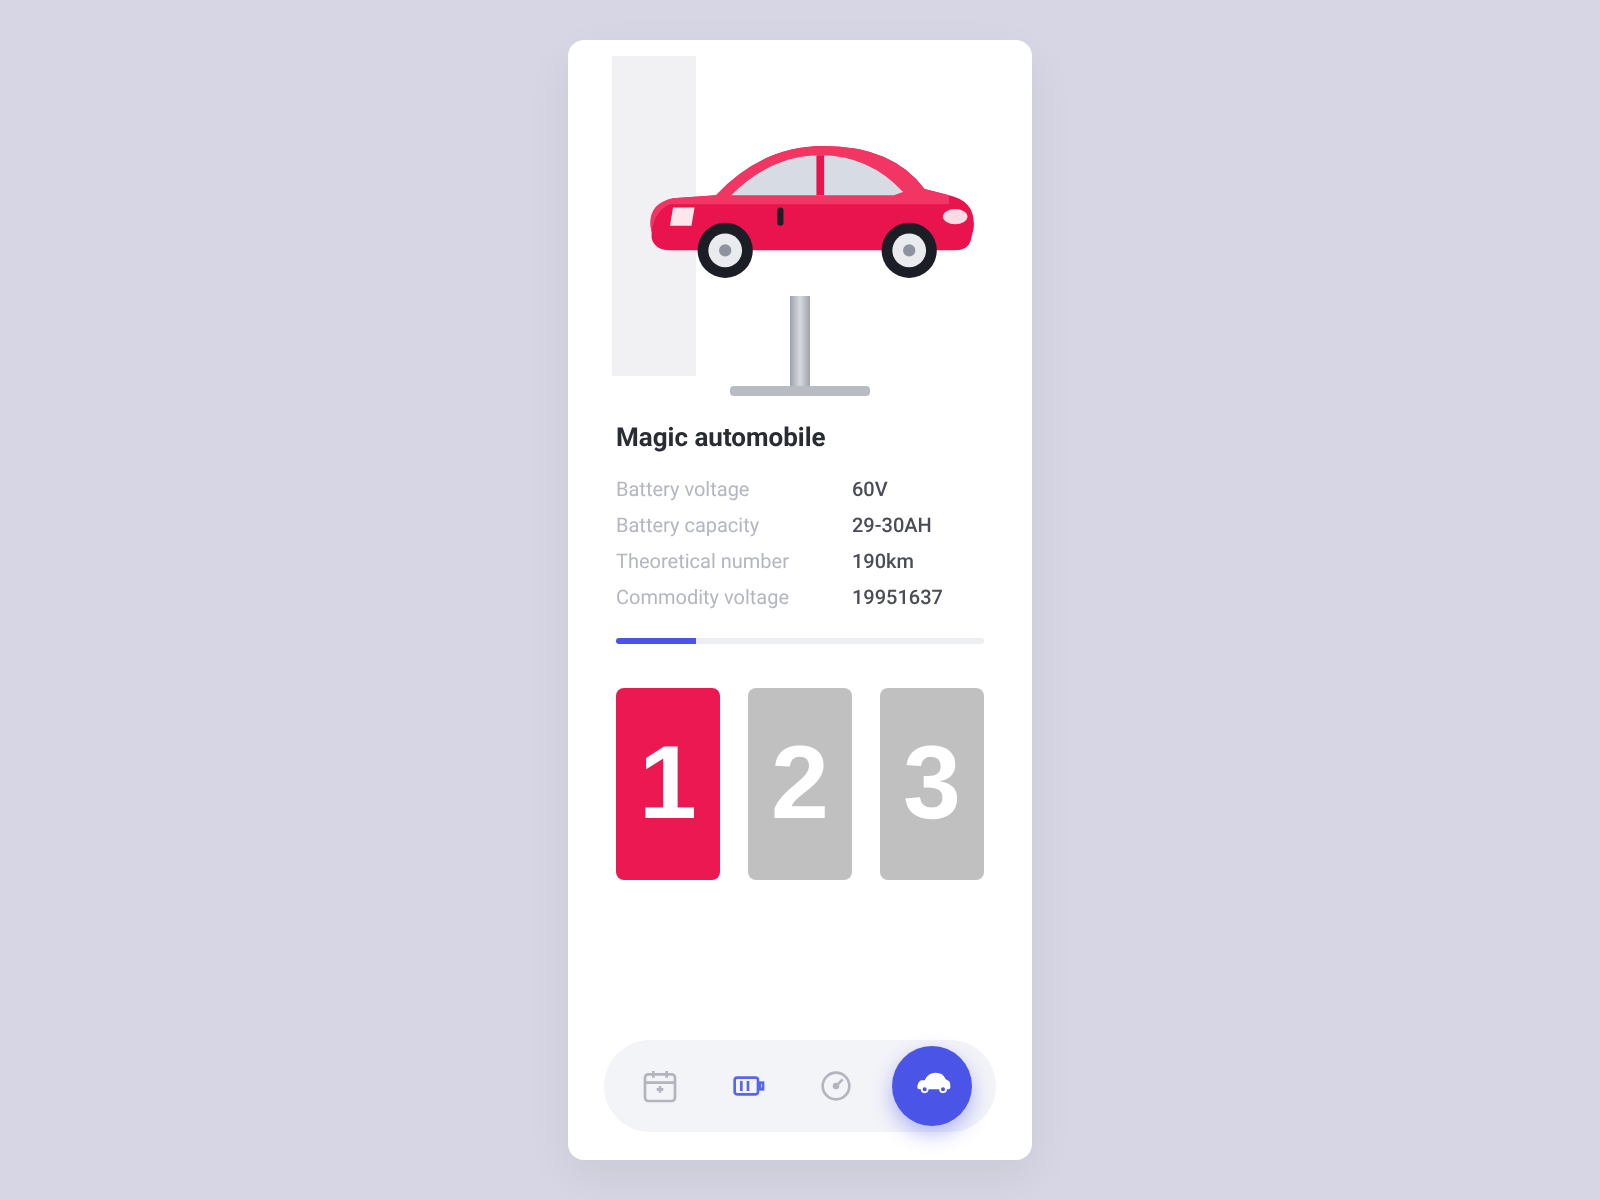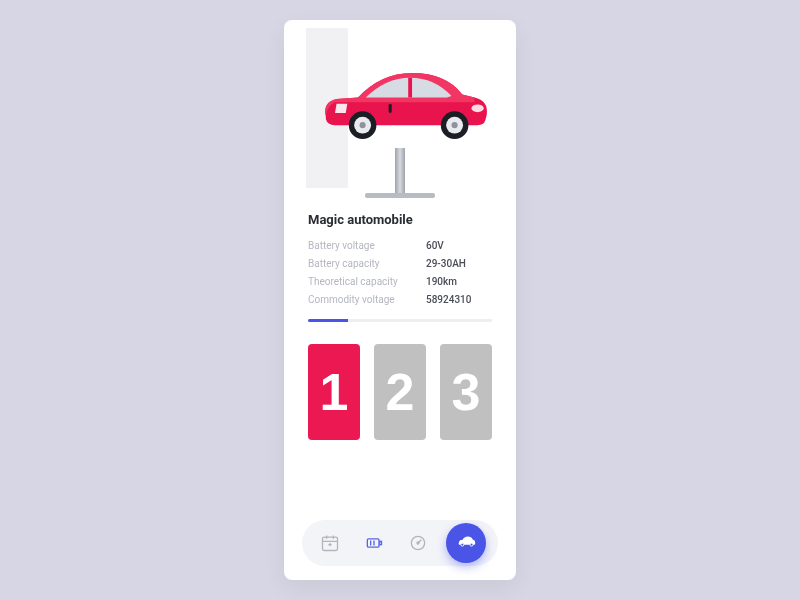--- a/index.html
+++ b/index.html
@@ -69,26 +69,26 @@
       <div class="title">Magic automobile</div>
       <div class="spec">
         <div class="k">Battery voltage</div>
         <div class="v">60V</div>
       </div>
       <div class="spec">
         <div class="k">Battery capacity</div>
         <div class="v">29-30AH</div>
       </div>
       <div class="spec">
-        <div class="k">Theoretical capacity</div>
+        <div class="k">Theoretical number</div>
         <div class="v">190km</div>
       </div>
       <div class="spec">
         <div class="k">Commodity voltage</div>
-        <div class="v">58924310</div>
+        <div class="v">19951637</div>
       </div>
       <div class="progress">
         <div class="bar"></div>
       </div>
     </div>
 
     <div class="cards">
       <div class="card c1">1</div>
       <div class="card c2">2</div>
       <div class="card c3">3</div>

